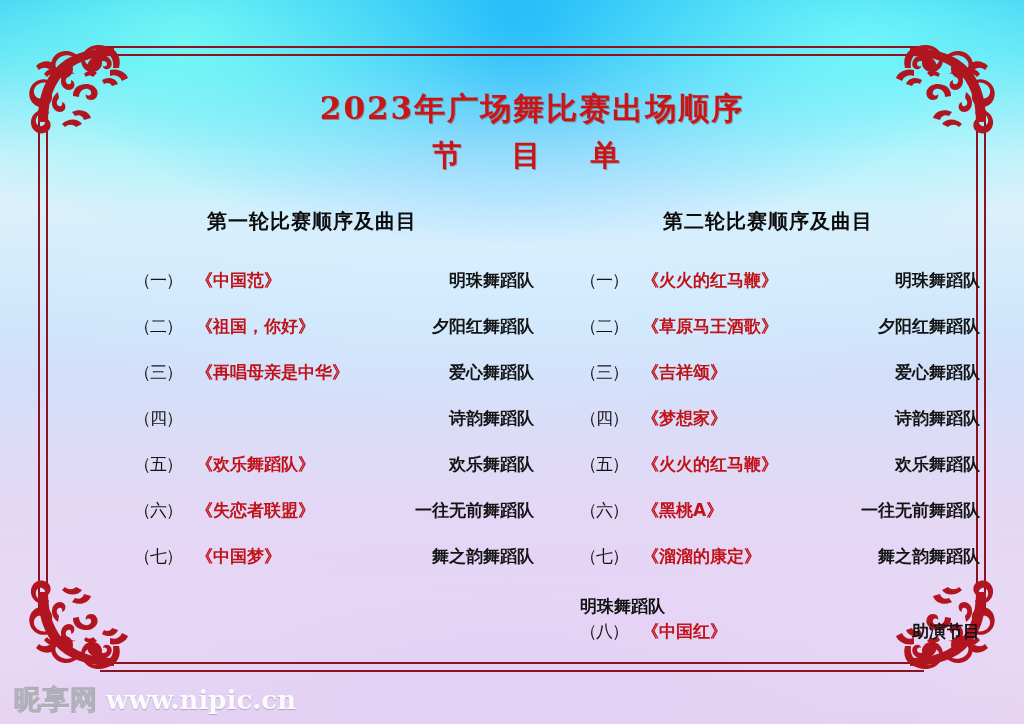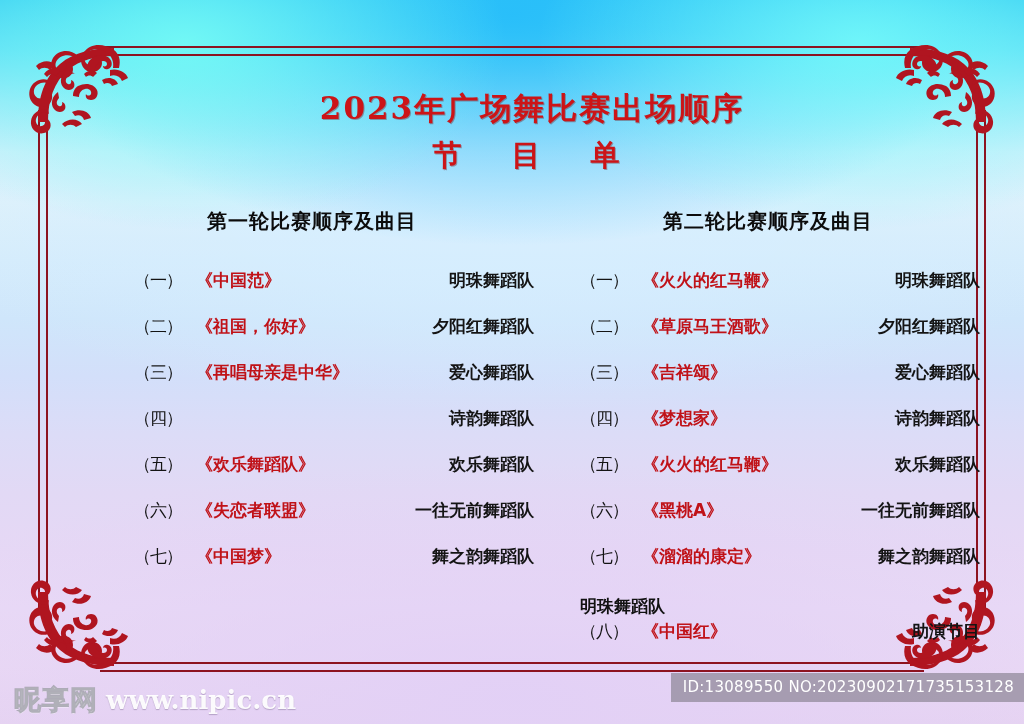--- a/index.html
+++ b/index.html
@@ -308,15 +308,14 @@
       <span class="song">《中国红》</span>
       <span class="team">助演节目</span>
     </div>
   </div>
 
   <div id="wm">
     <span class="wm-logo">昵享网</span>
     <span class="wm-url">www.nipic.cn</span>
   </div>
 
-  <div id="idbox">ID:13089550 NO:20230902171735153128</div>
 
 </div>
 
 </body></html>

